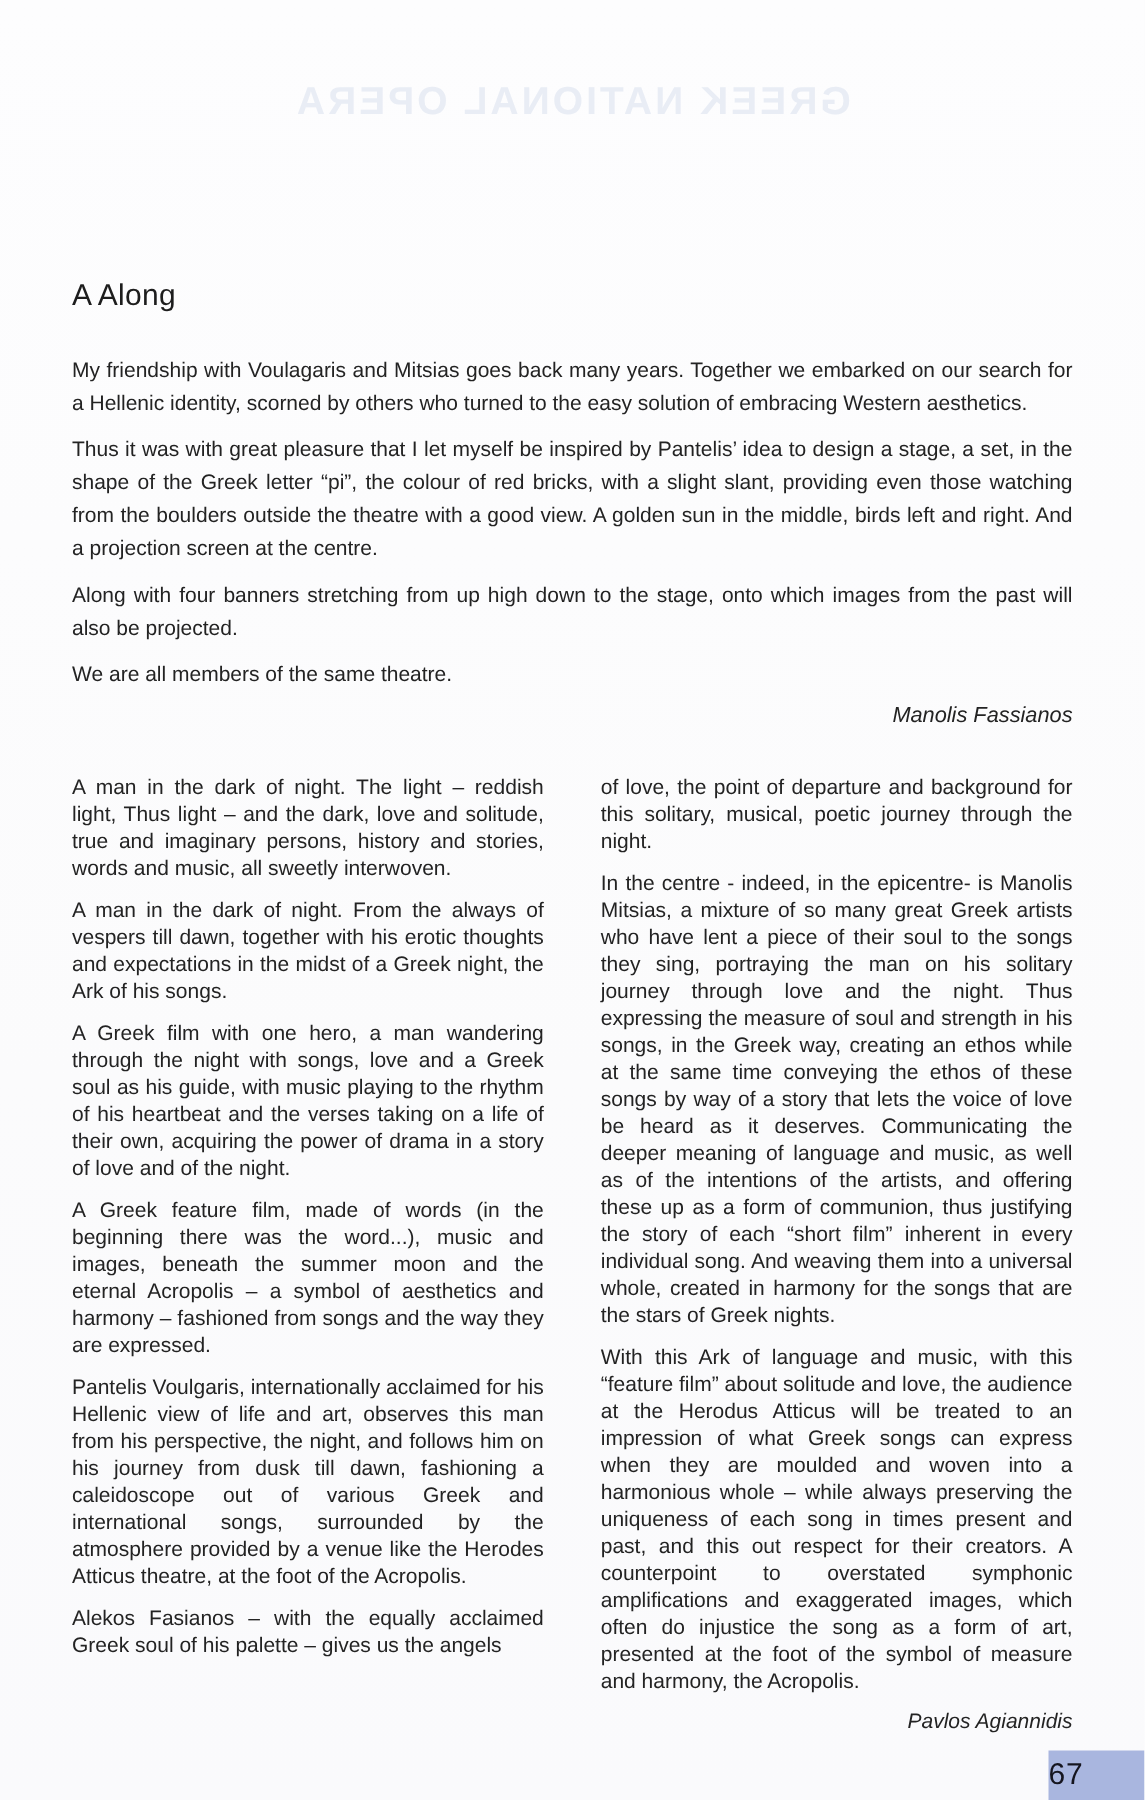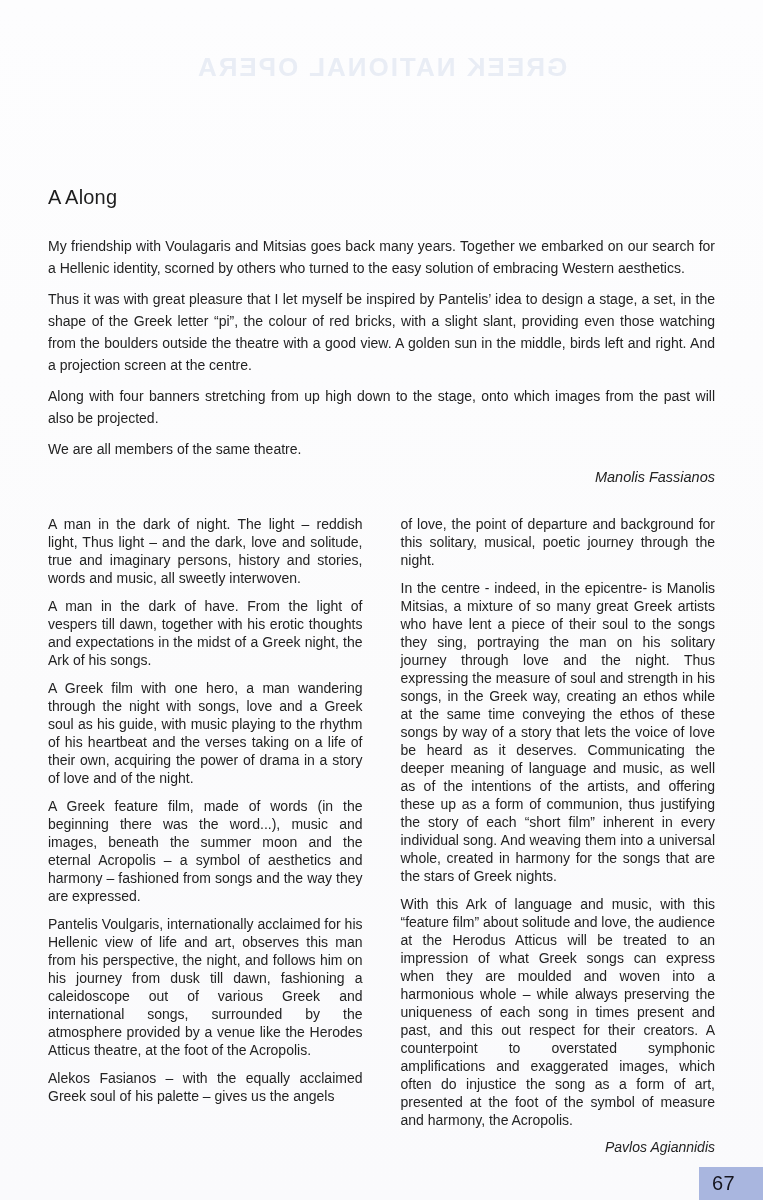--- a/index.html
+++ b/index.html
@@ -87,21 +87,20 @@
     bottom: 0;
     width: 64px;
     height: 33px;
     background: #a9b6df;
     display: flex;
     align-items: center;
   }
   .page-number {
     font-size: 20px;
     color: #15151f;
-    padding-left: 13px;
     letter-spacing: 0.5px;
   }
 </style>
 </head>
 <body>
 
 <div class="page">
 
   <div class="ghost-header">GREEK NATIONAL OPERA</div>
 
@@ -117,21 +116,21 @@
 
       <p class="signature">Manolis Fassianos</p>
     </div>
 
     <div class="performance">
       <div class="columns">
 
         <div class="col">
 
           <p class="col-text">A man in the dark of night. The light – reddish light, Thus light – and the dark, love and solitude, true and imaginary persons, history and stories, words and music, all sweetly interwoven.</p>
-          <p class="col-text">A man in the dark of have. From the light of vespers till dawn, together with his erotic thoughts and expectations in the midst of a Greek night, the Ark of his songs.</p>
+          <p class="col-text">A man in the dark of night. From the always of vespers till dawn, together with his erotic thoughts and expectations in the midst of a Greek night, the Ark of his songs.</p>
           <p class="col-text">A Greek film with one hero, a man wandering through the night with songs, love and a Greek soul as his guide, with music playing to the rhythm of his heartbeat and the verses taking on a life of their own, acquiring the power of drama in a story of love and of the night.</p>
           <p class="col-text">A Greek feature film, made of words (in the beginning there was the word...), music and images, beneath the summer moon and the eternal Acropolis – a symbol of aesthetics and harmony – fashioned from songs and the way they are expressed.</p>
           <p class="col-text">Pantelis Voulgaris, internationally acclaimed for his Hellenic view of life and art, observes this man from his perspective, the night, and follows him on his journey from dusk till dawn, fashioning a caleidoscope out of various Greek and international songs, surrounded by the atmosphere provided by a venue like the Herodes Atticus theatre, at the foot of the Acropolis.</p>
           <p class="col-text">Alekos Fasianos – with the equally acclaimed Greek soul of his palette – gives us the angels</p>
         </div>
 
         <div class="col">
           <p class="col-text">of love, the point of departure and background for this solitary, musical, poetic journey through the night.</p>
           <p class="col-text">In the centre  - indeed, in the epicentre- is Manolis Mitsias, a mixture of so many great Greek artists who have lent a piece of their soul to the songs they sing, portraying the man on his solitary journey through love and the night. Thus expressing the measure of soul and strength in his songs, in the Greek way, creating an ethos while at the same time conveying the ethos of these songs by way of a story that lets the voice of love be heard as it deserves. Communicating the deeper meaning of language and music, as well as of the intentions of the artists, and offering these up as a form of communion, thus justifying the story of each “short film” inherent in every individual song. And weaving them into a universal whole, created in harmony for the songs that are the stars of Greek nights.</p>
           <p class="col-text">With this Ark of language and music, with this “feature film” about solitude and love, the audience at the Herodus Atticus will be treated to an impression of what Greek songs can express when they are moulded and woven into a harmonious whole – while always preserving the uniqueness of each song in times present and past, and this out respect for their creators. A counterpoint to overstated symphonic amplifications and exaggerated images, which often do injustice the song as a form of art, presented at the foot of the symbol of measure and harmony, the Acropolis.</p>

